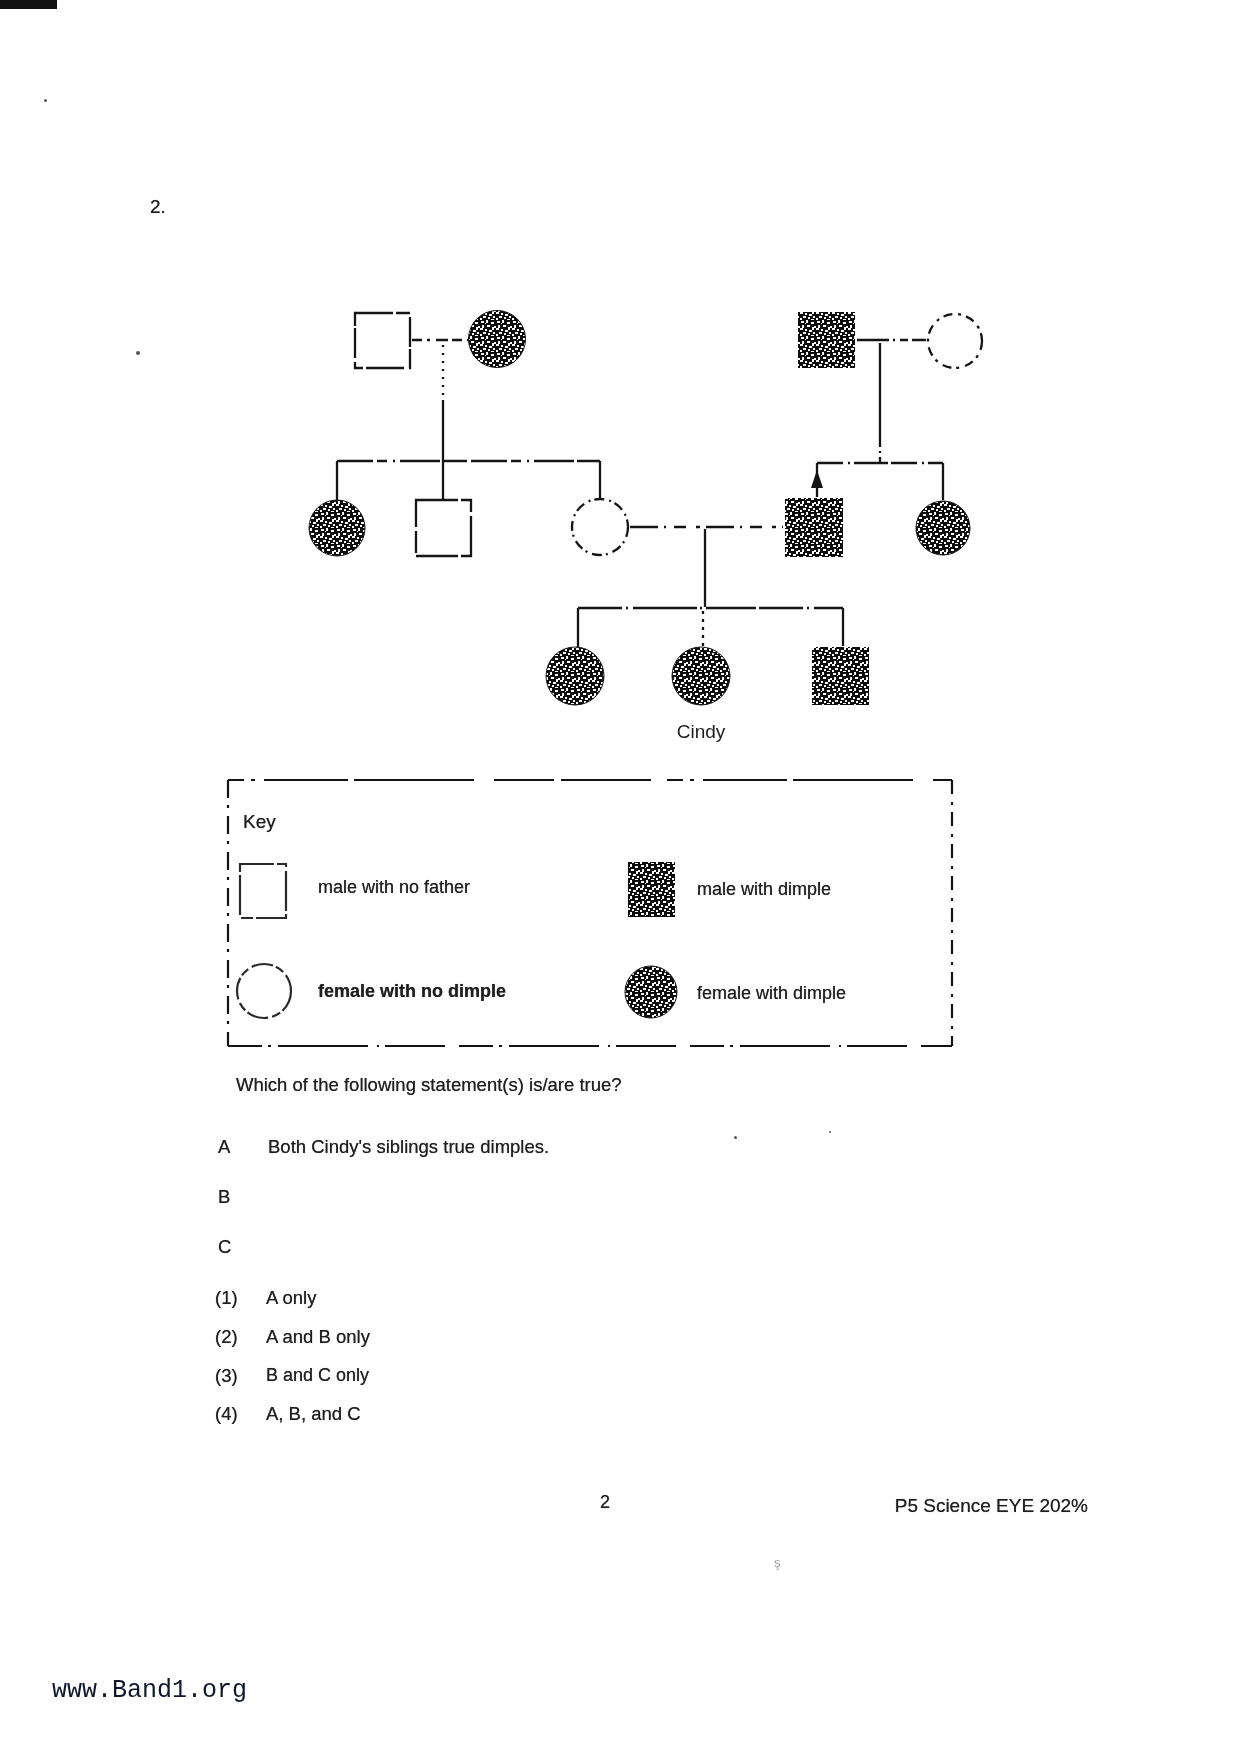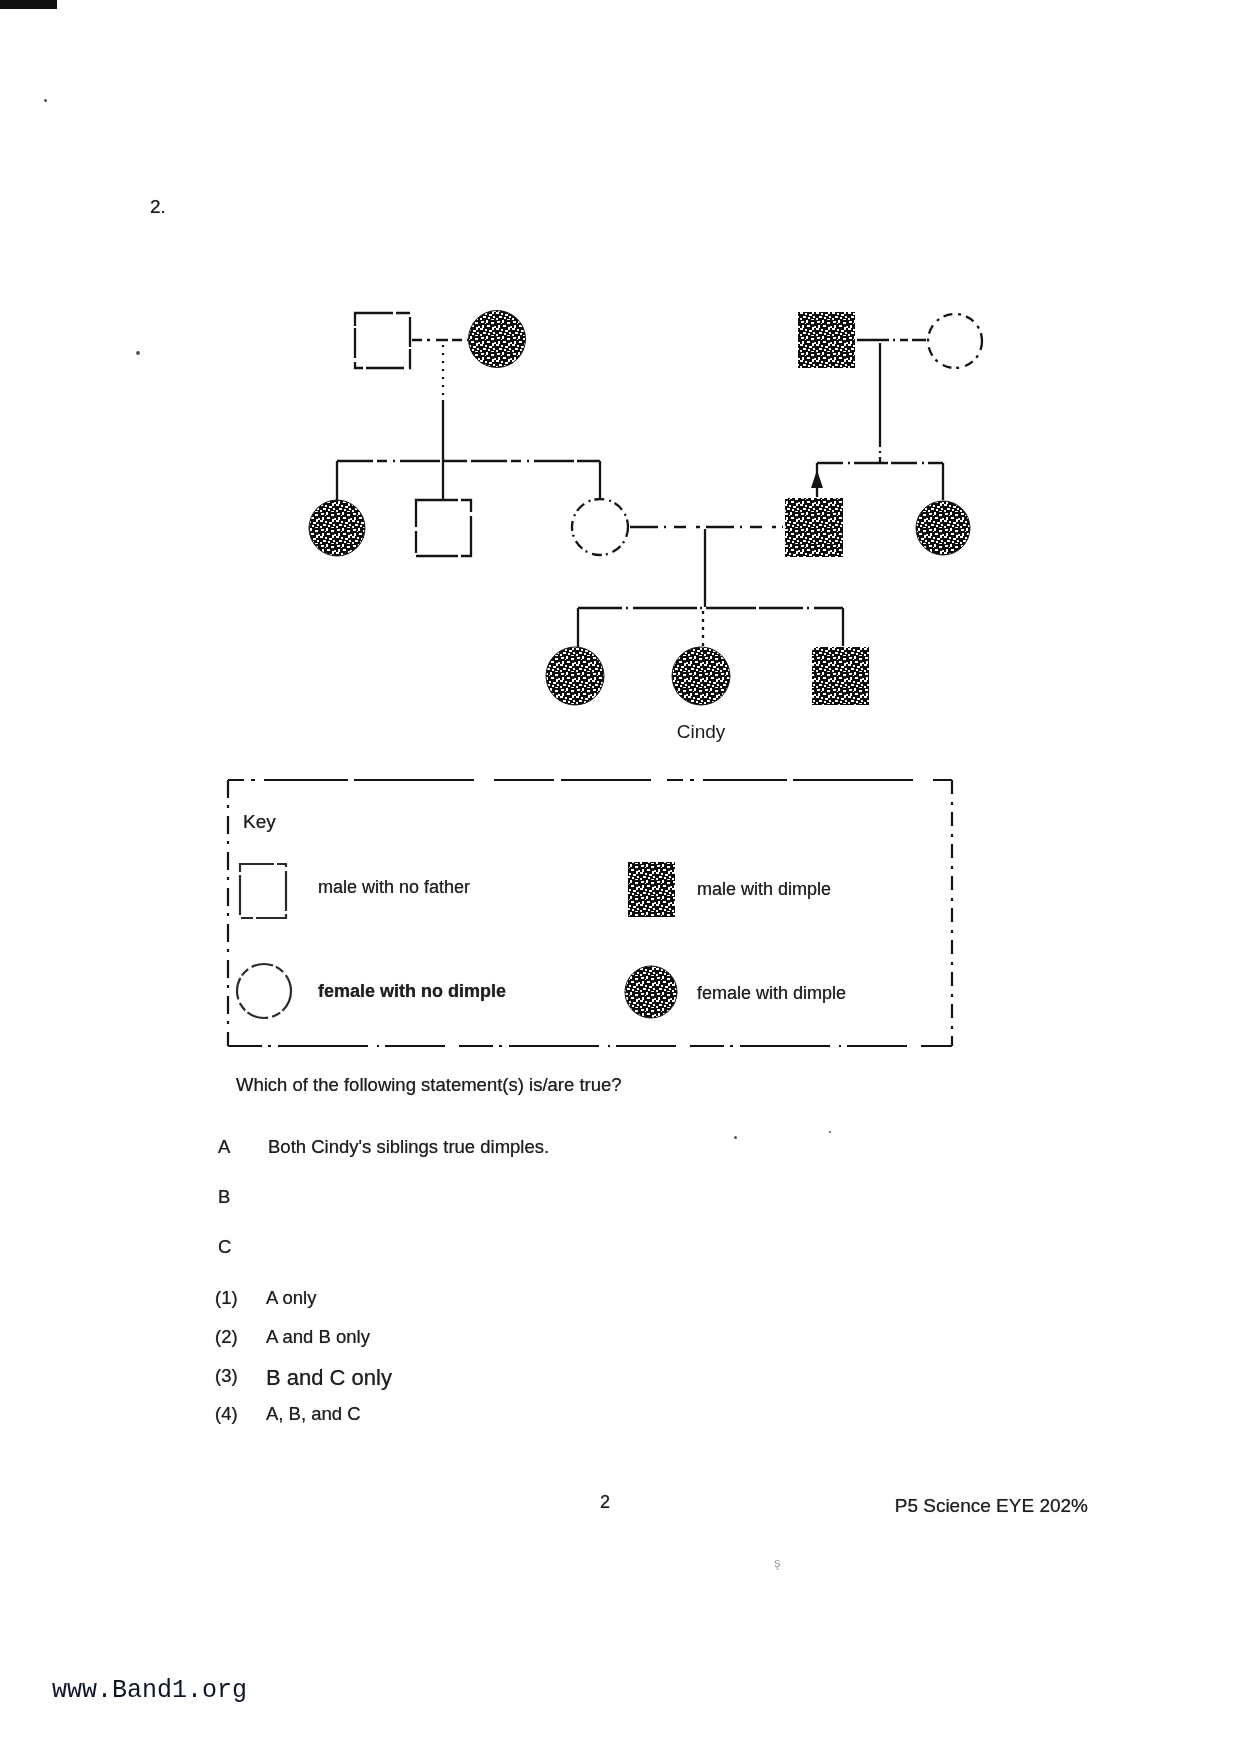--- a/index.html
+++ b/index.html
@@ -120,21 +120,21 @@
   <div class="t" style="left:218px;top:1136px;font-size:18.5px;">A</div>
   <div class="t" style="left:268px;top:1136px;font-size:18.5px;">Both Cindy's siblings true dimples.</div>
   <div class="t" style="left:218px;top:1186px;font-size:18.5px;">B</div>
   <div class="t" style="left:218px;top:1236px;font-size:18.5px;">C</div>
 
   <div class="t" style="left:215px;top:1287px;font-size:18.5px;">(1)</div>
   <div class="t" style="left:266px;top:1287px;font-size:18.5px;">A only</div>
   <div class="t" style="left:215px;top:1326px;font-size:18.5px;">(2)</div>
   <div class="t" style="left:266px;top:1326px;font-size:18.5px;">A and B only</div>
   <div class="t" style="left:215px;top:1365px;font-size:18.5px;">(3)</div>
-  <div class="t" style="left:266px;top:1365px;font-size:22px;">B and C only</div>
+  <div class="t" style="left:266px;top:1365px;font-size:18px;">B and C only</div>
   <div class="t" style="left:215px;top:1403px;font-size:18.5px;">(4)</div>
   <div class="t" style="left:266px;top:1403px;font-size:18.5px;">A, B, and C</div>
 
   <div class="t" style="left:600px;top:1492px;font-size:18px;">2</div>
   <div class="t" style="left:860px;top:1495px;width:228px;text-align:right;font-size:19px;">P5 Science EYE 202%</div>
 
   <div class="stray" style="left:774px;top:1555px;font-size:13px;">ş</div>
 
   <div class="t wm" style="left:52px;top:1676px;font-size:25px;">www.Band1.org</div>
 

